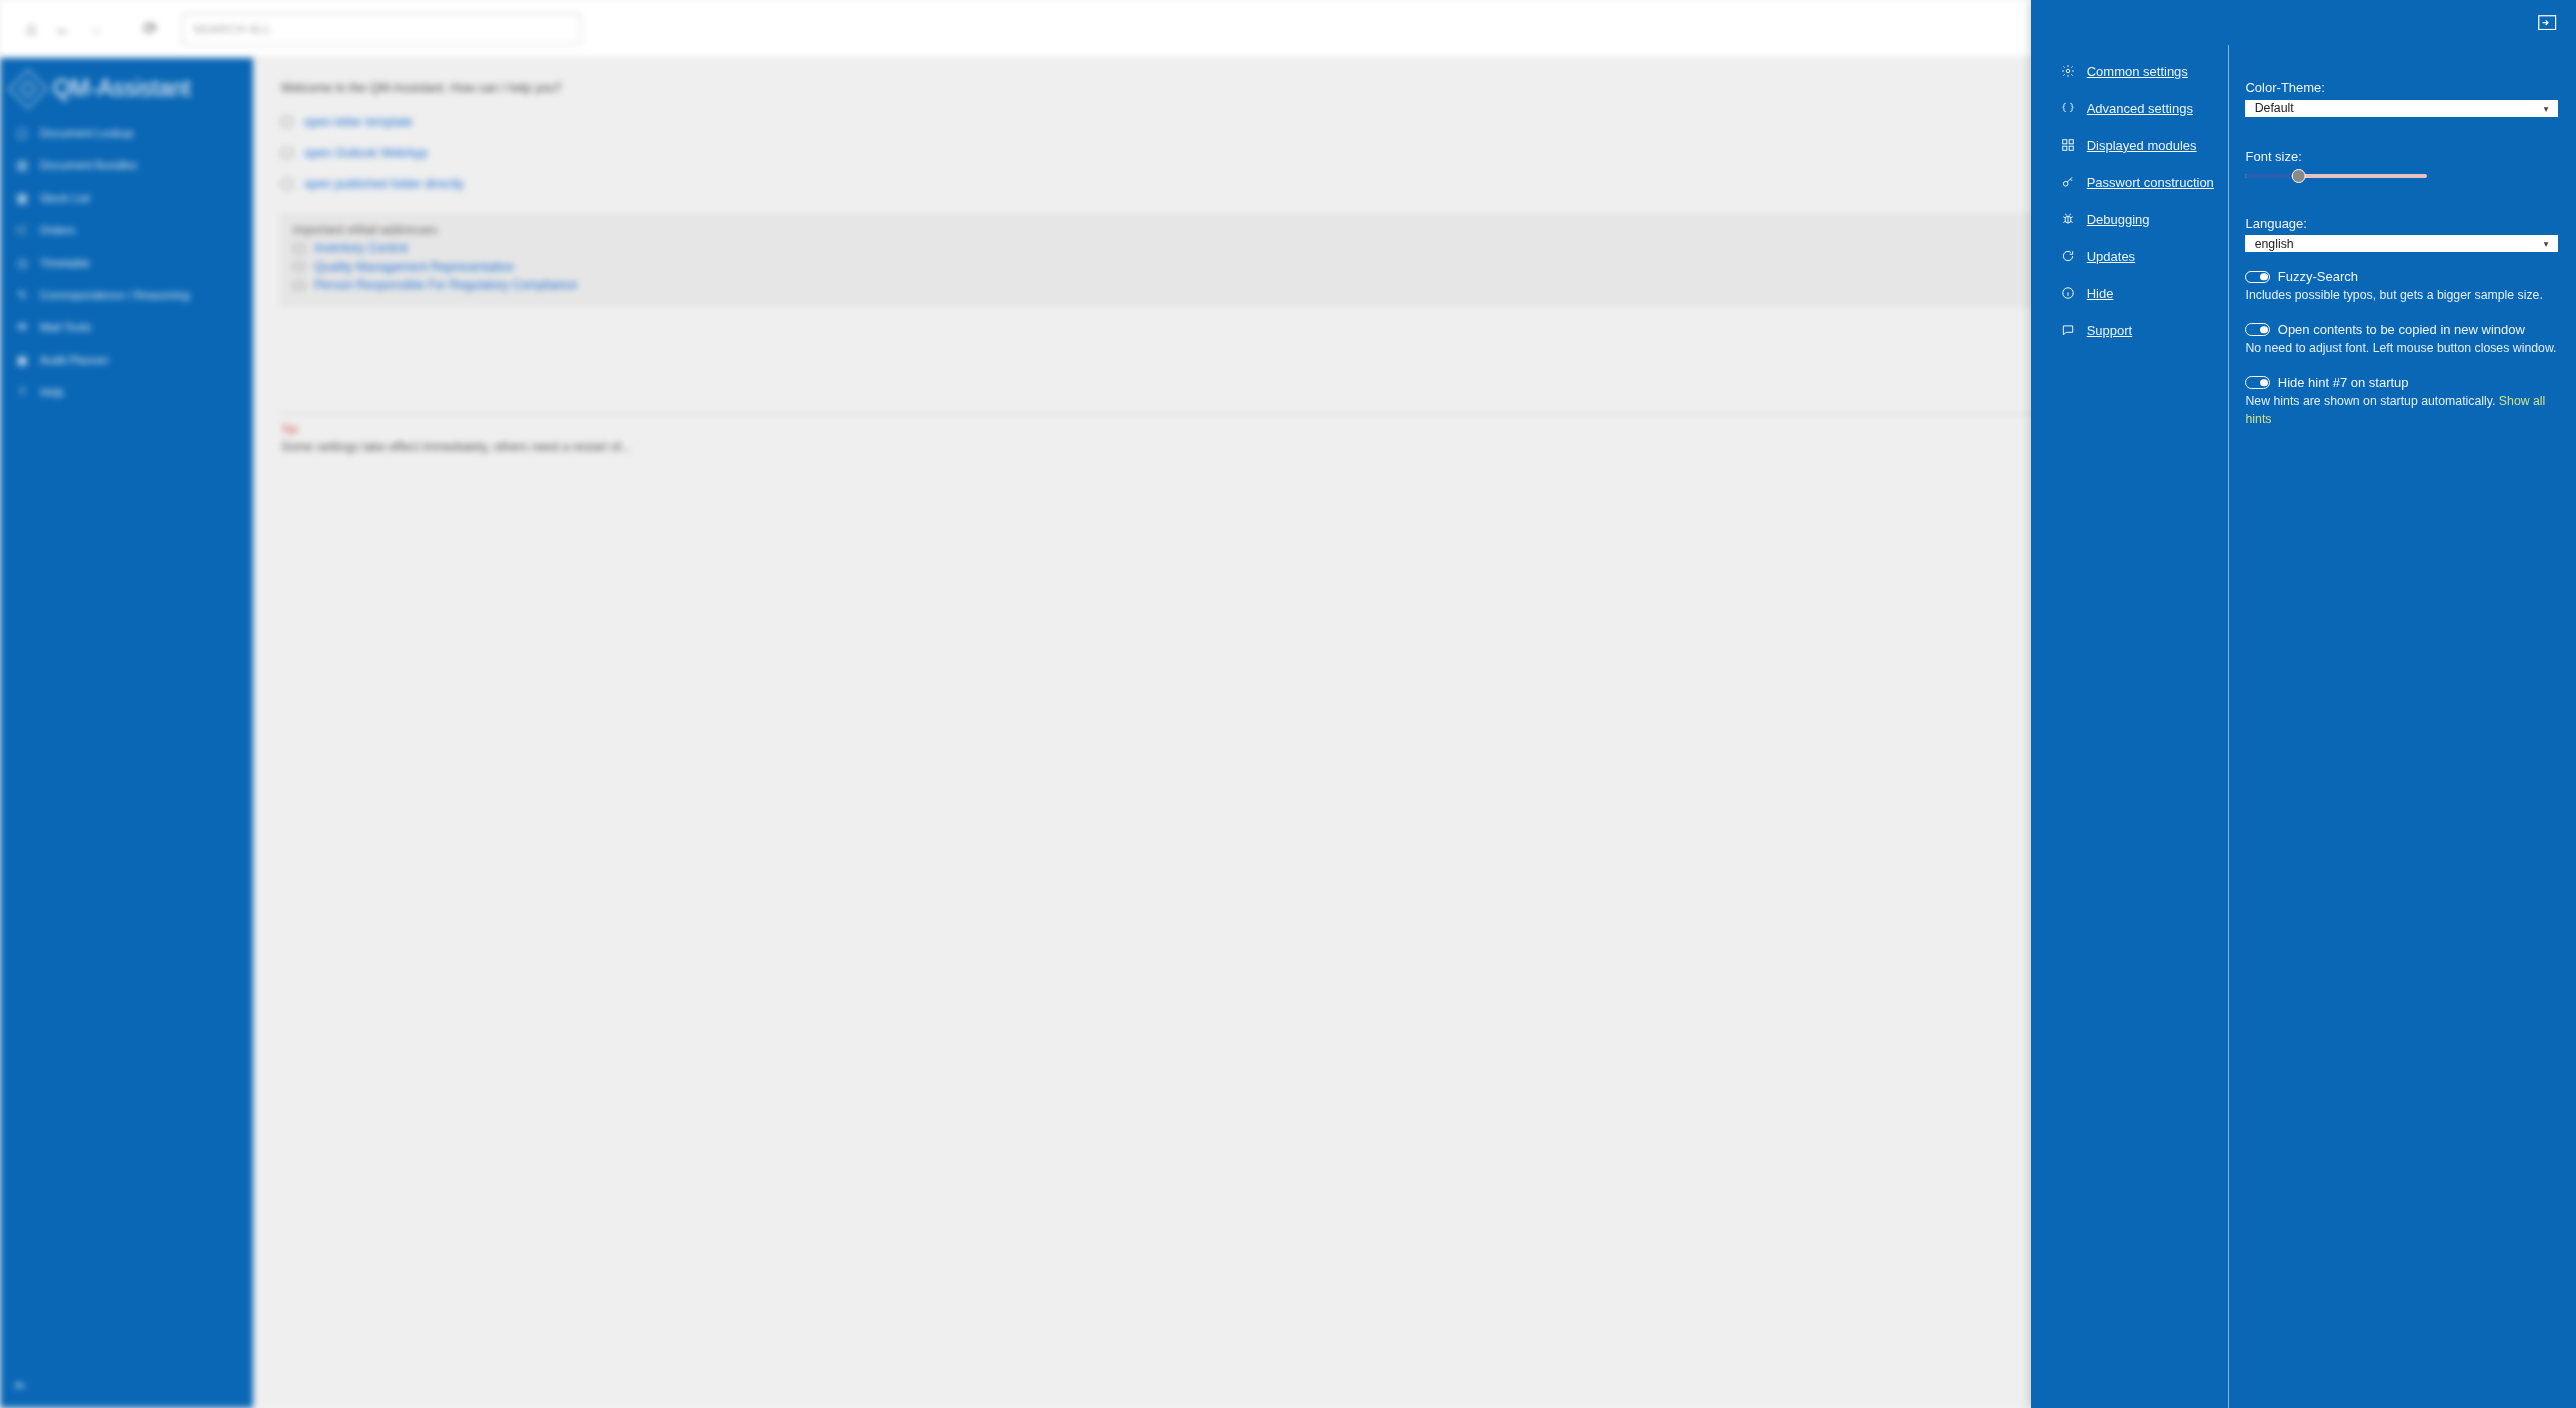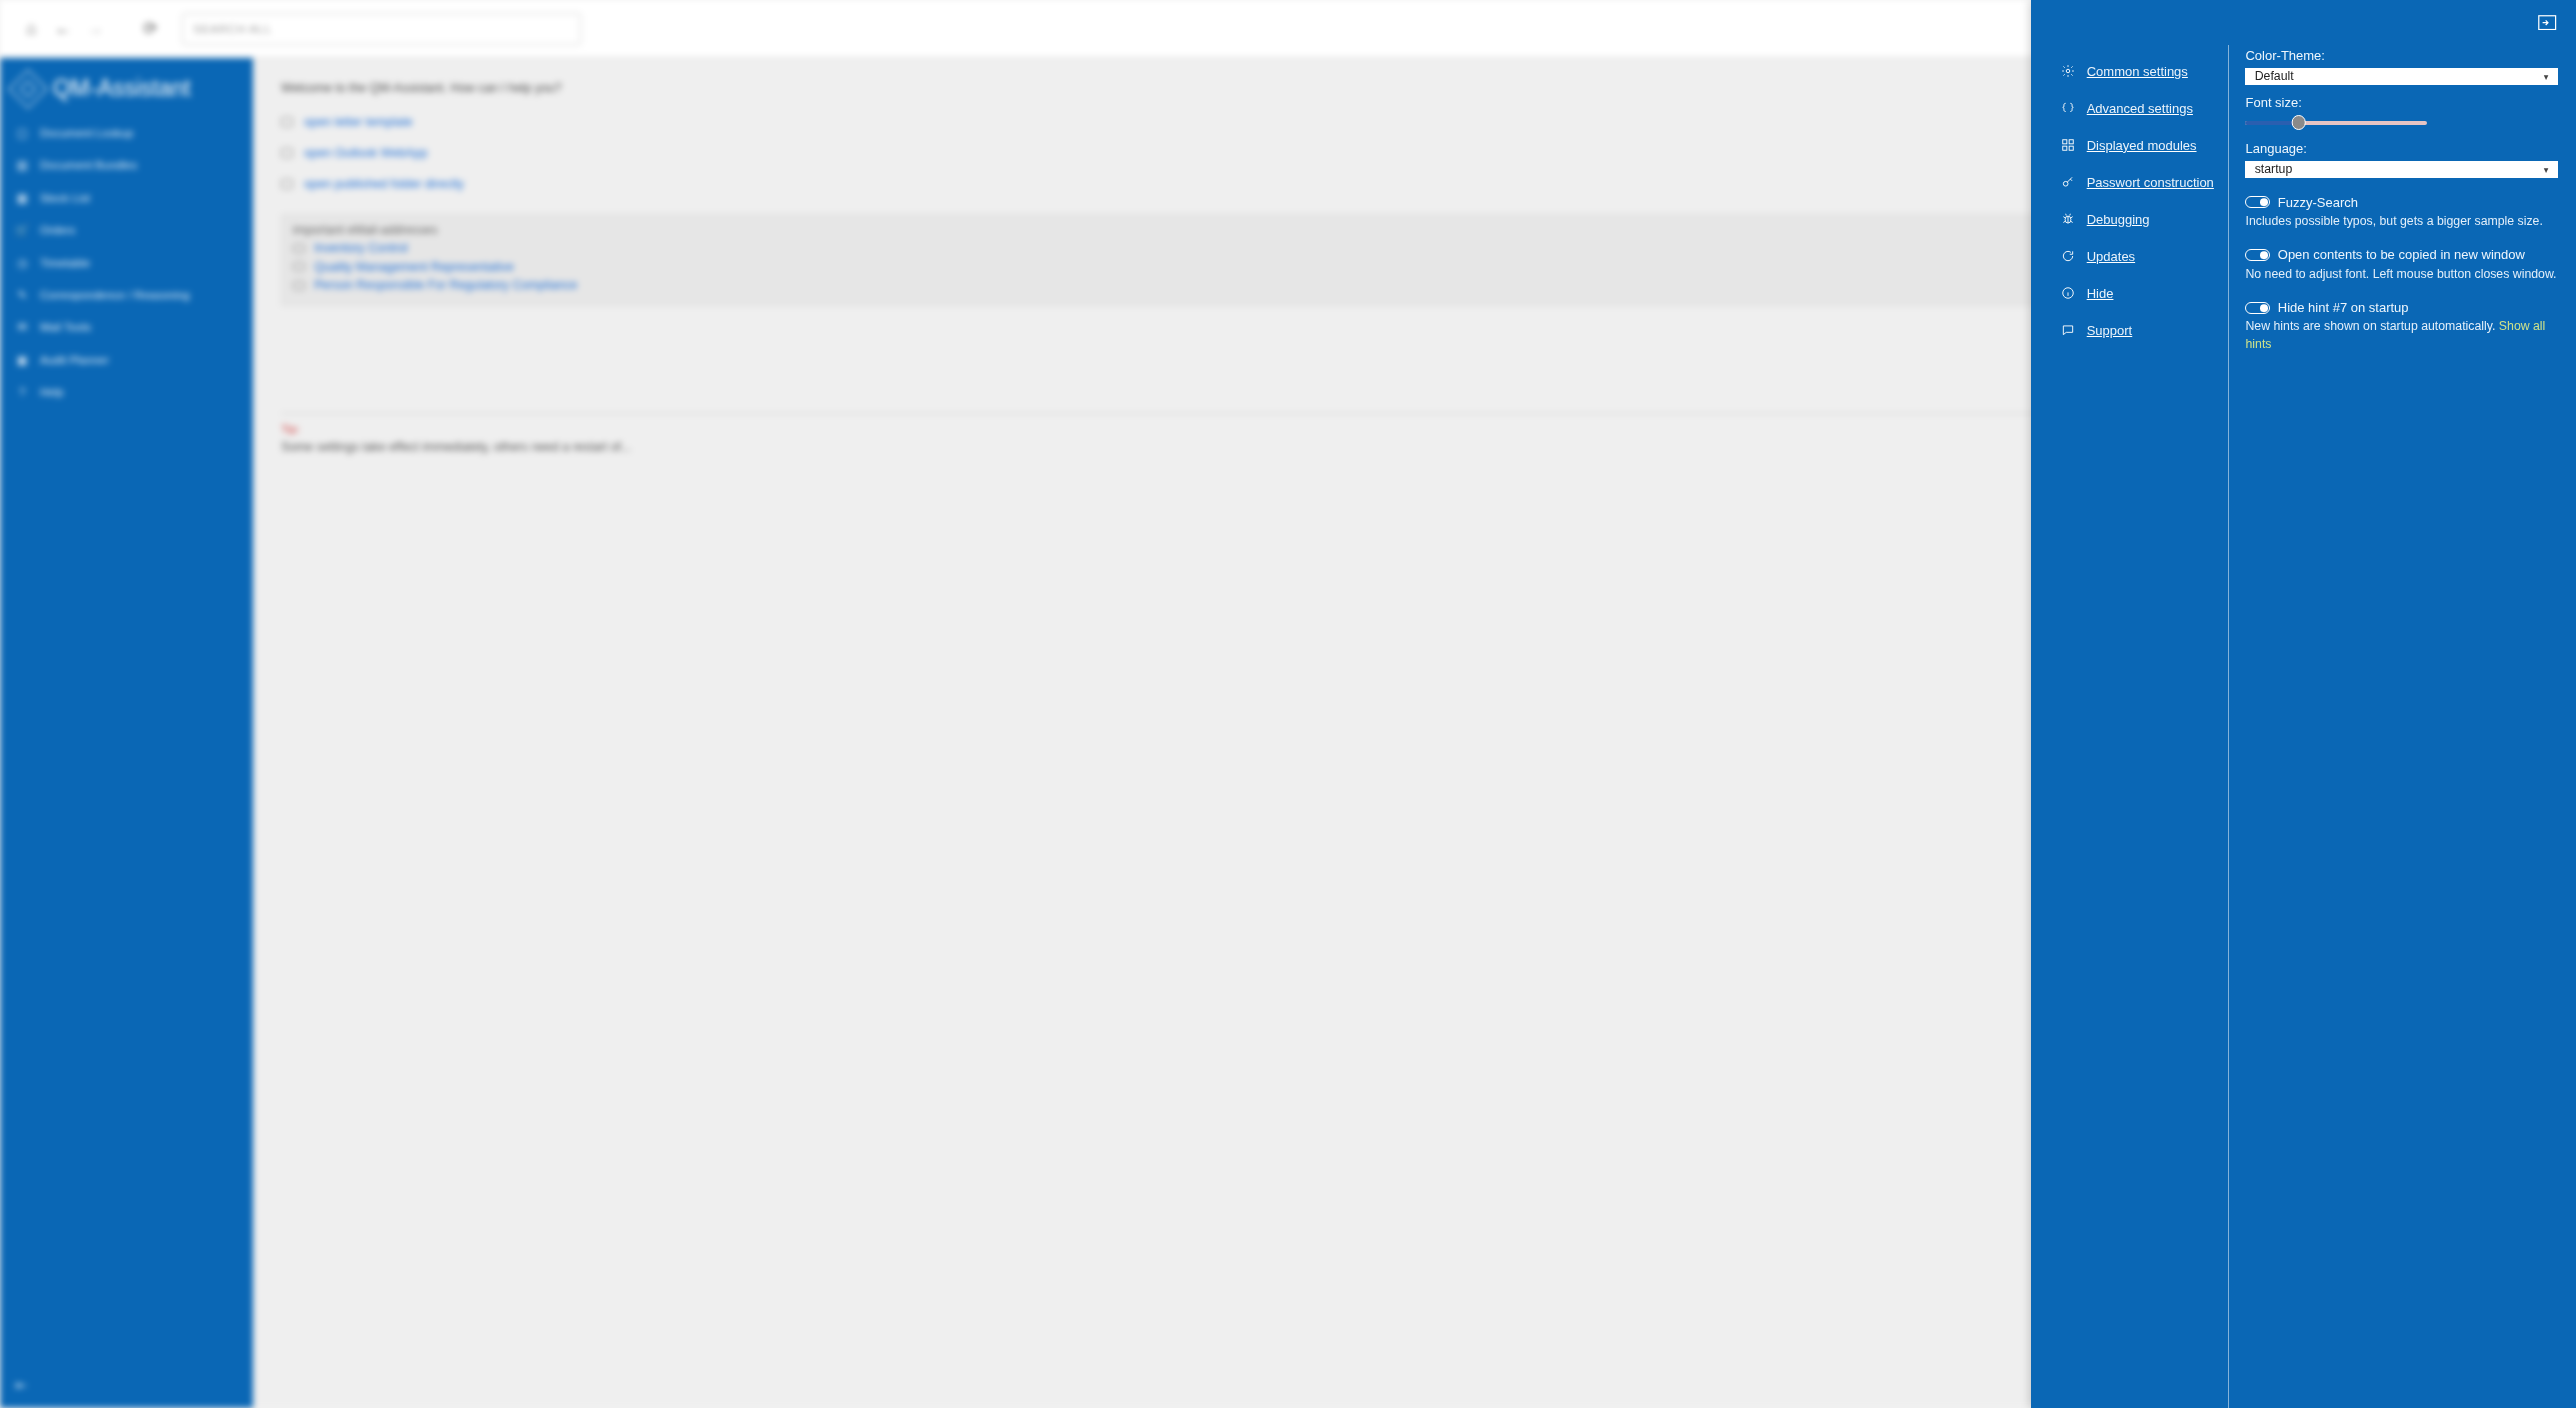--- a/index.html
+++ b/index.html
@@ -68,21 +68,21 @@
   .panel .panel-top { height: 45px; display:flex; align-items:center; justify-content:flex-end; padding: 0 18.4px; }
   .panel .close-icon { width:20px; height:20px; display:flex; align-items:center; justify-content:center; cursor:pointer;}
   .panel .close-icon svg { stroke:#fff; }
   .panel .panel-body { flex:1; display:flex; padding: 0 18.4px 0 28px; }
   .panel .menu { width: 161px; padding-top: 7.7px; text-decoration: underline; }
   .panel .menu .mitem { display:flex; align-items:center; height:37px; cursor:pointer; color:#eaf3fb; font-size:13px;}
   .panel .menu .mitem .micon { width:17px; height:17px; margin-right:10.7px; display:flex; align-items:center; justify-content:center;}
   .panel .menu .mitem .micon svg { stroke:#fff; fill:none; }
   .panel .divider { width:0.8px; background: rgba(255,255,255,.5); margin: 0 17px 0 7.7px; align-self:stretch; min-height:338px;}
   .panel .content { flex:1; padding-top: 3.1px; font-size:12.3px; color:#eef6fd;}
-  .panel .content .field { margin-bottom: 10.7px; }
+  .panel .content .field { margin-bottom: 10.7px; margin-top: 32px; }
   .panel .content .field .flabel { font-size:13px; margin-bottom:4.6px; }
   .panel .content .select {
     width: 100%; height:17px; background:#fff; color:#222; display:flex; align-items:center;
     justify-content:space-between; padding:0 9.2px; cursor:pointer; border:none;
   }
   .panel .content .select .chev { font-size:9.2px; color:#444;}
   .panel .content .slider-track {
     position:relative; height:15.3px; display:flex; align-items:center; cursor:pointer;
   }
   .panel .content .slider-track .rail-full{
@@ -306,21 +306,21 @@
         <div class="slider-track">
           <div class="rail-full"></div>
           <div class="rail-fill"></div>
           <div class="thumb"></div>
         </div>
       </div>
 
       <div class="field">
         <div class="flabel">Language:</div>
         <div class="select">
-          <span>startup</span>
+          <span>english</span>
           <span class="chev">▾</span>
         </div>
       </div>
 
       <div class="toggle-row">
         <div class="toggle on"></div>
         <span class="toggle-label">Fuzzy-Search</span>
       </div>
       <div class="desc">Includes possible typos, but gets a bigger sample size.</div>
 

